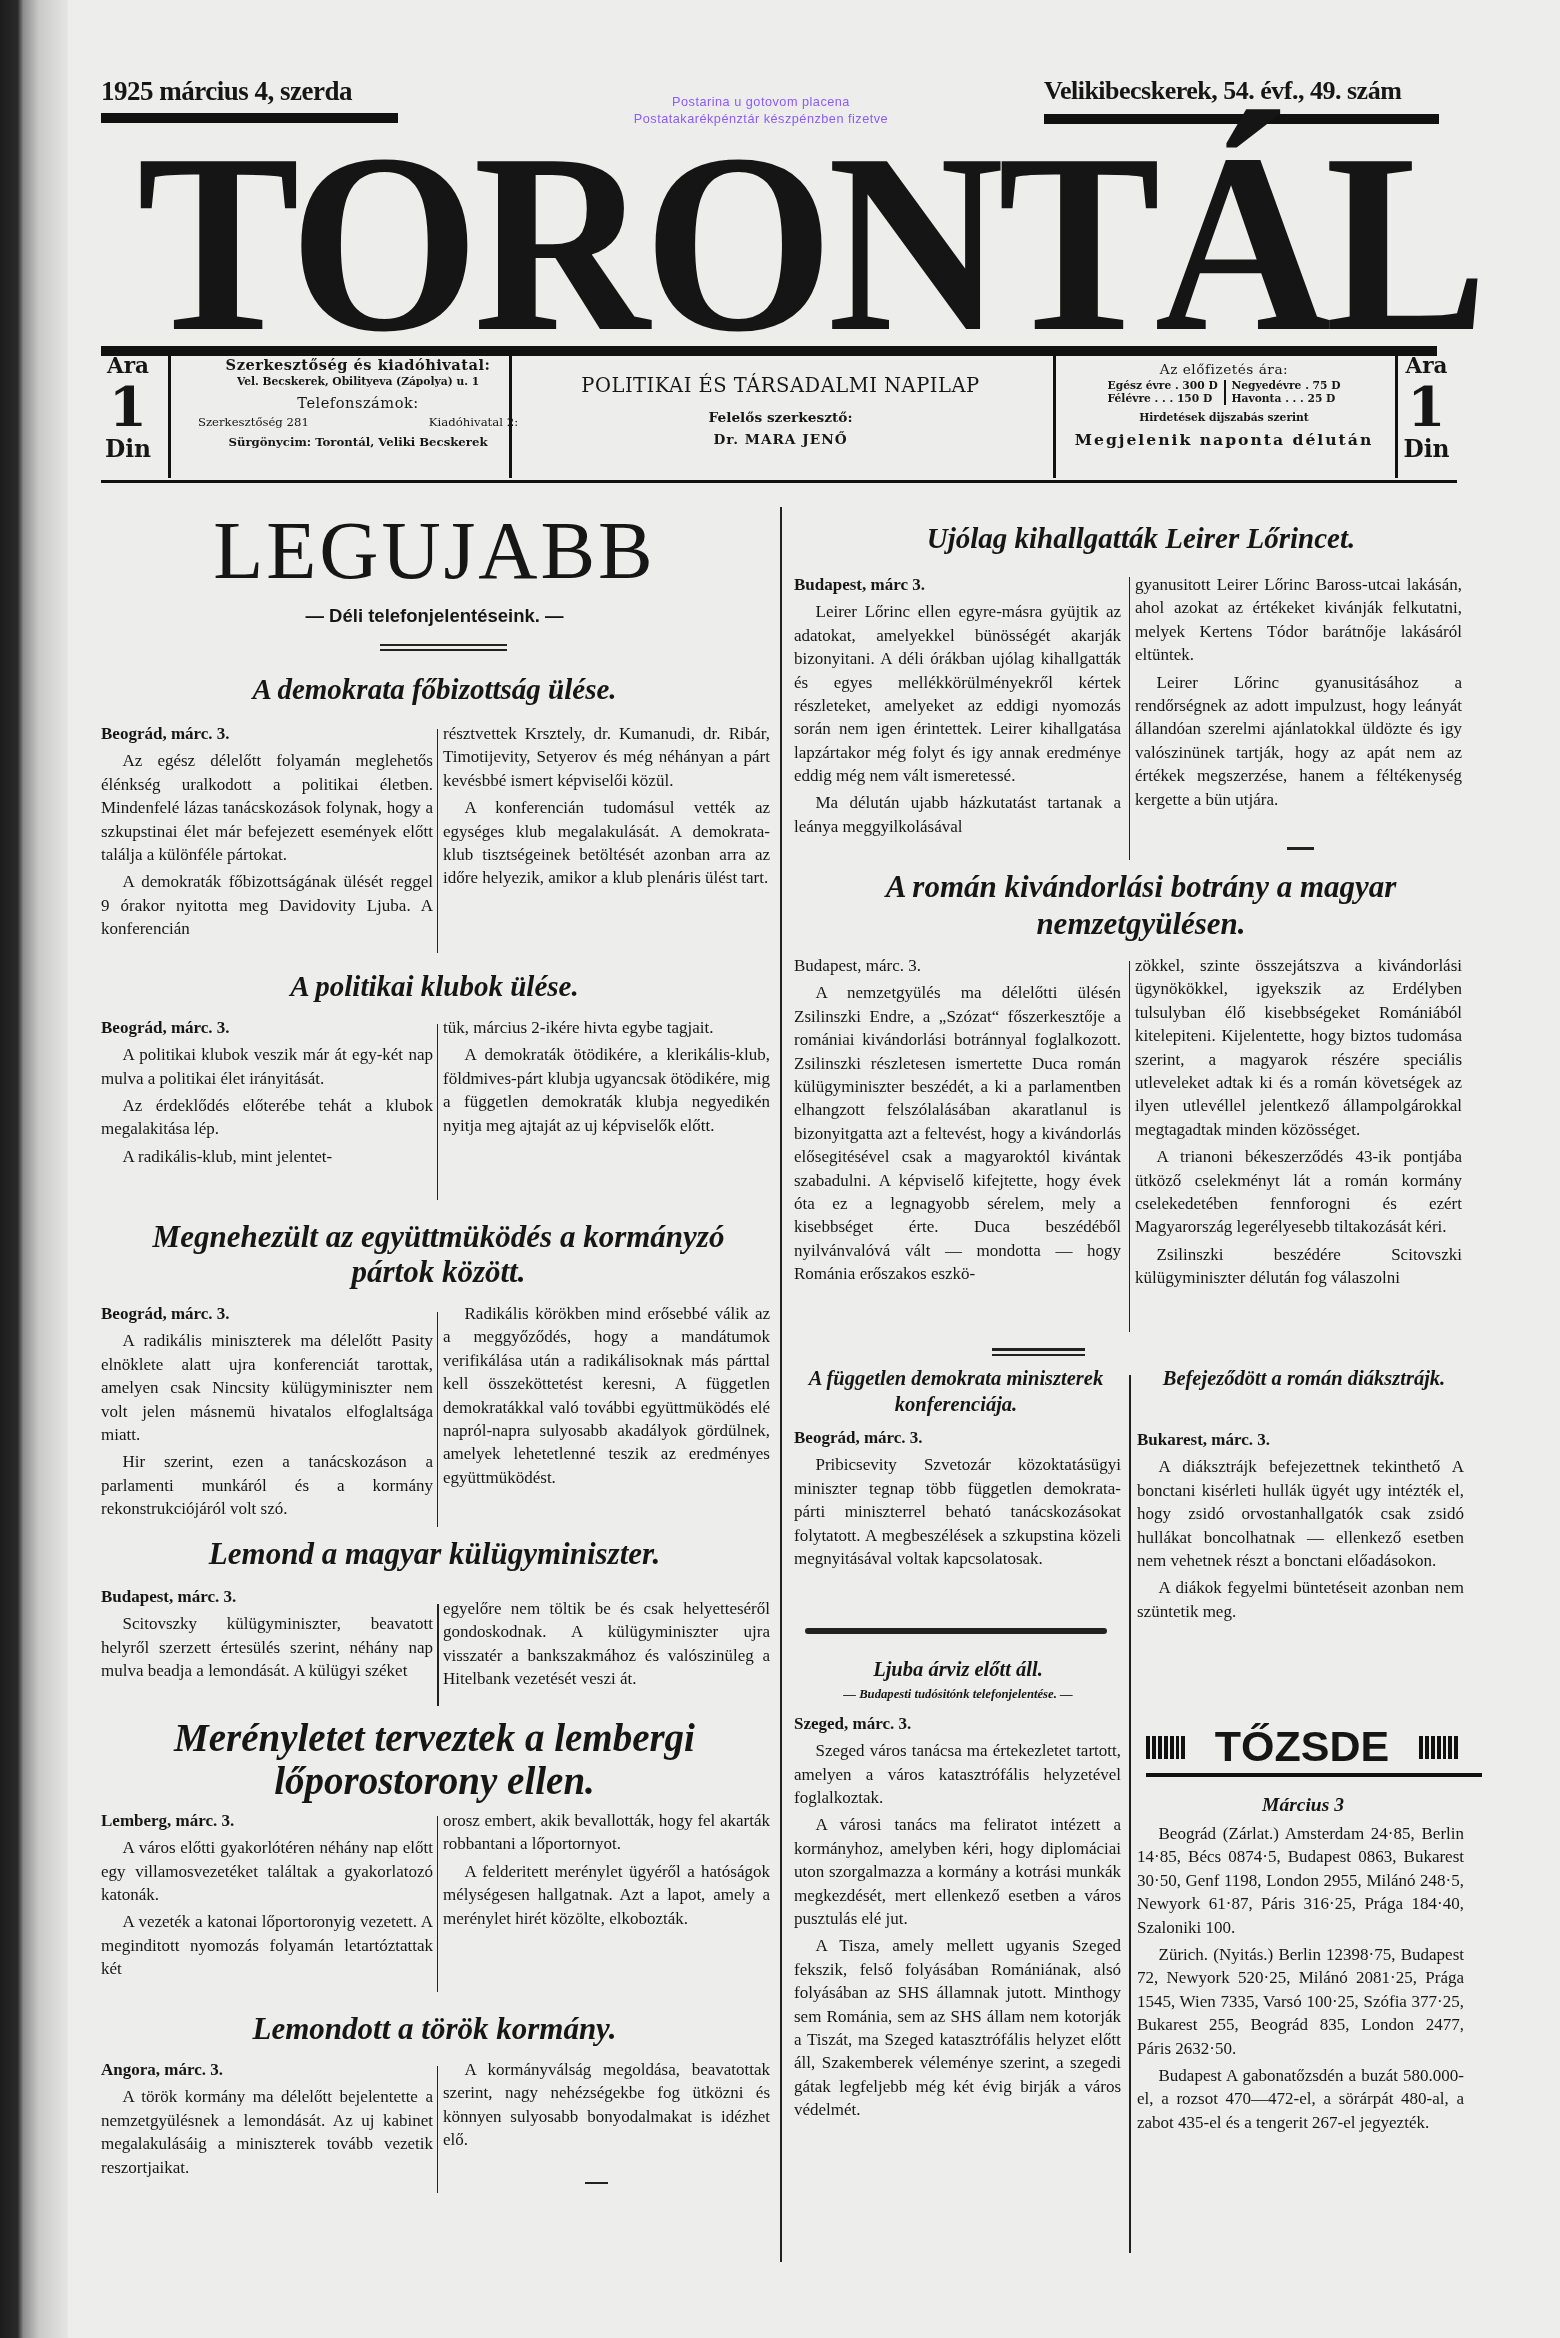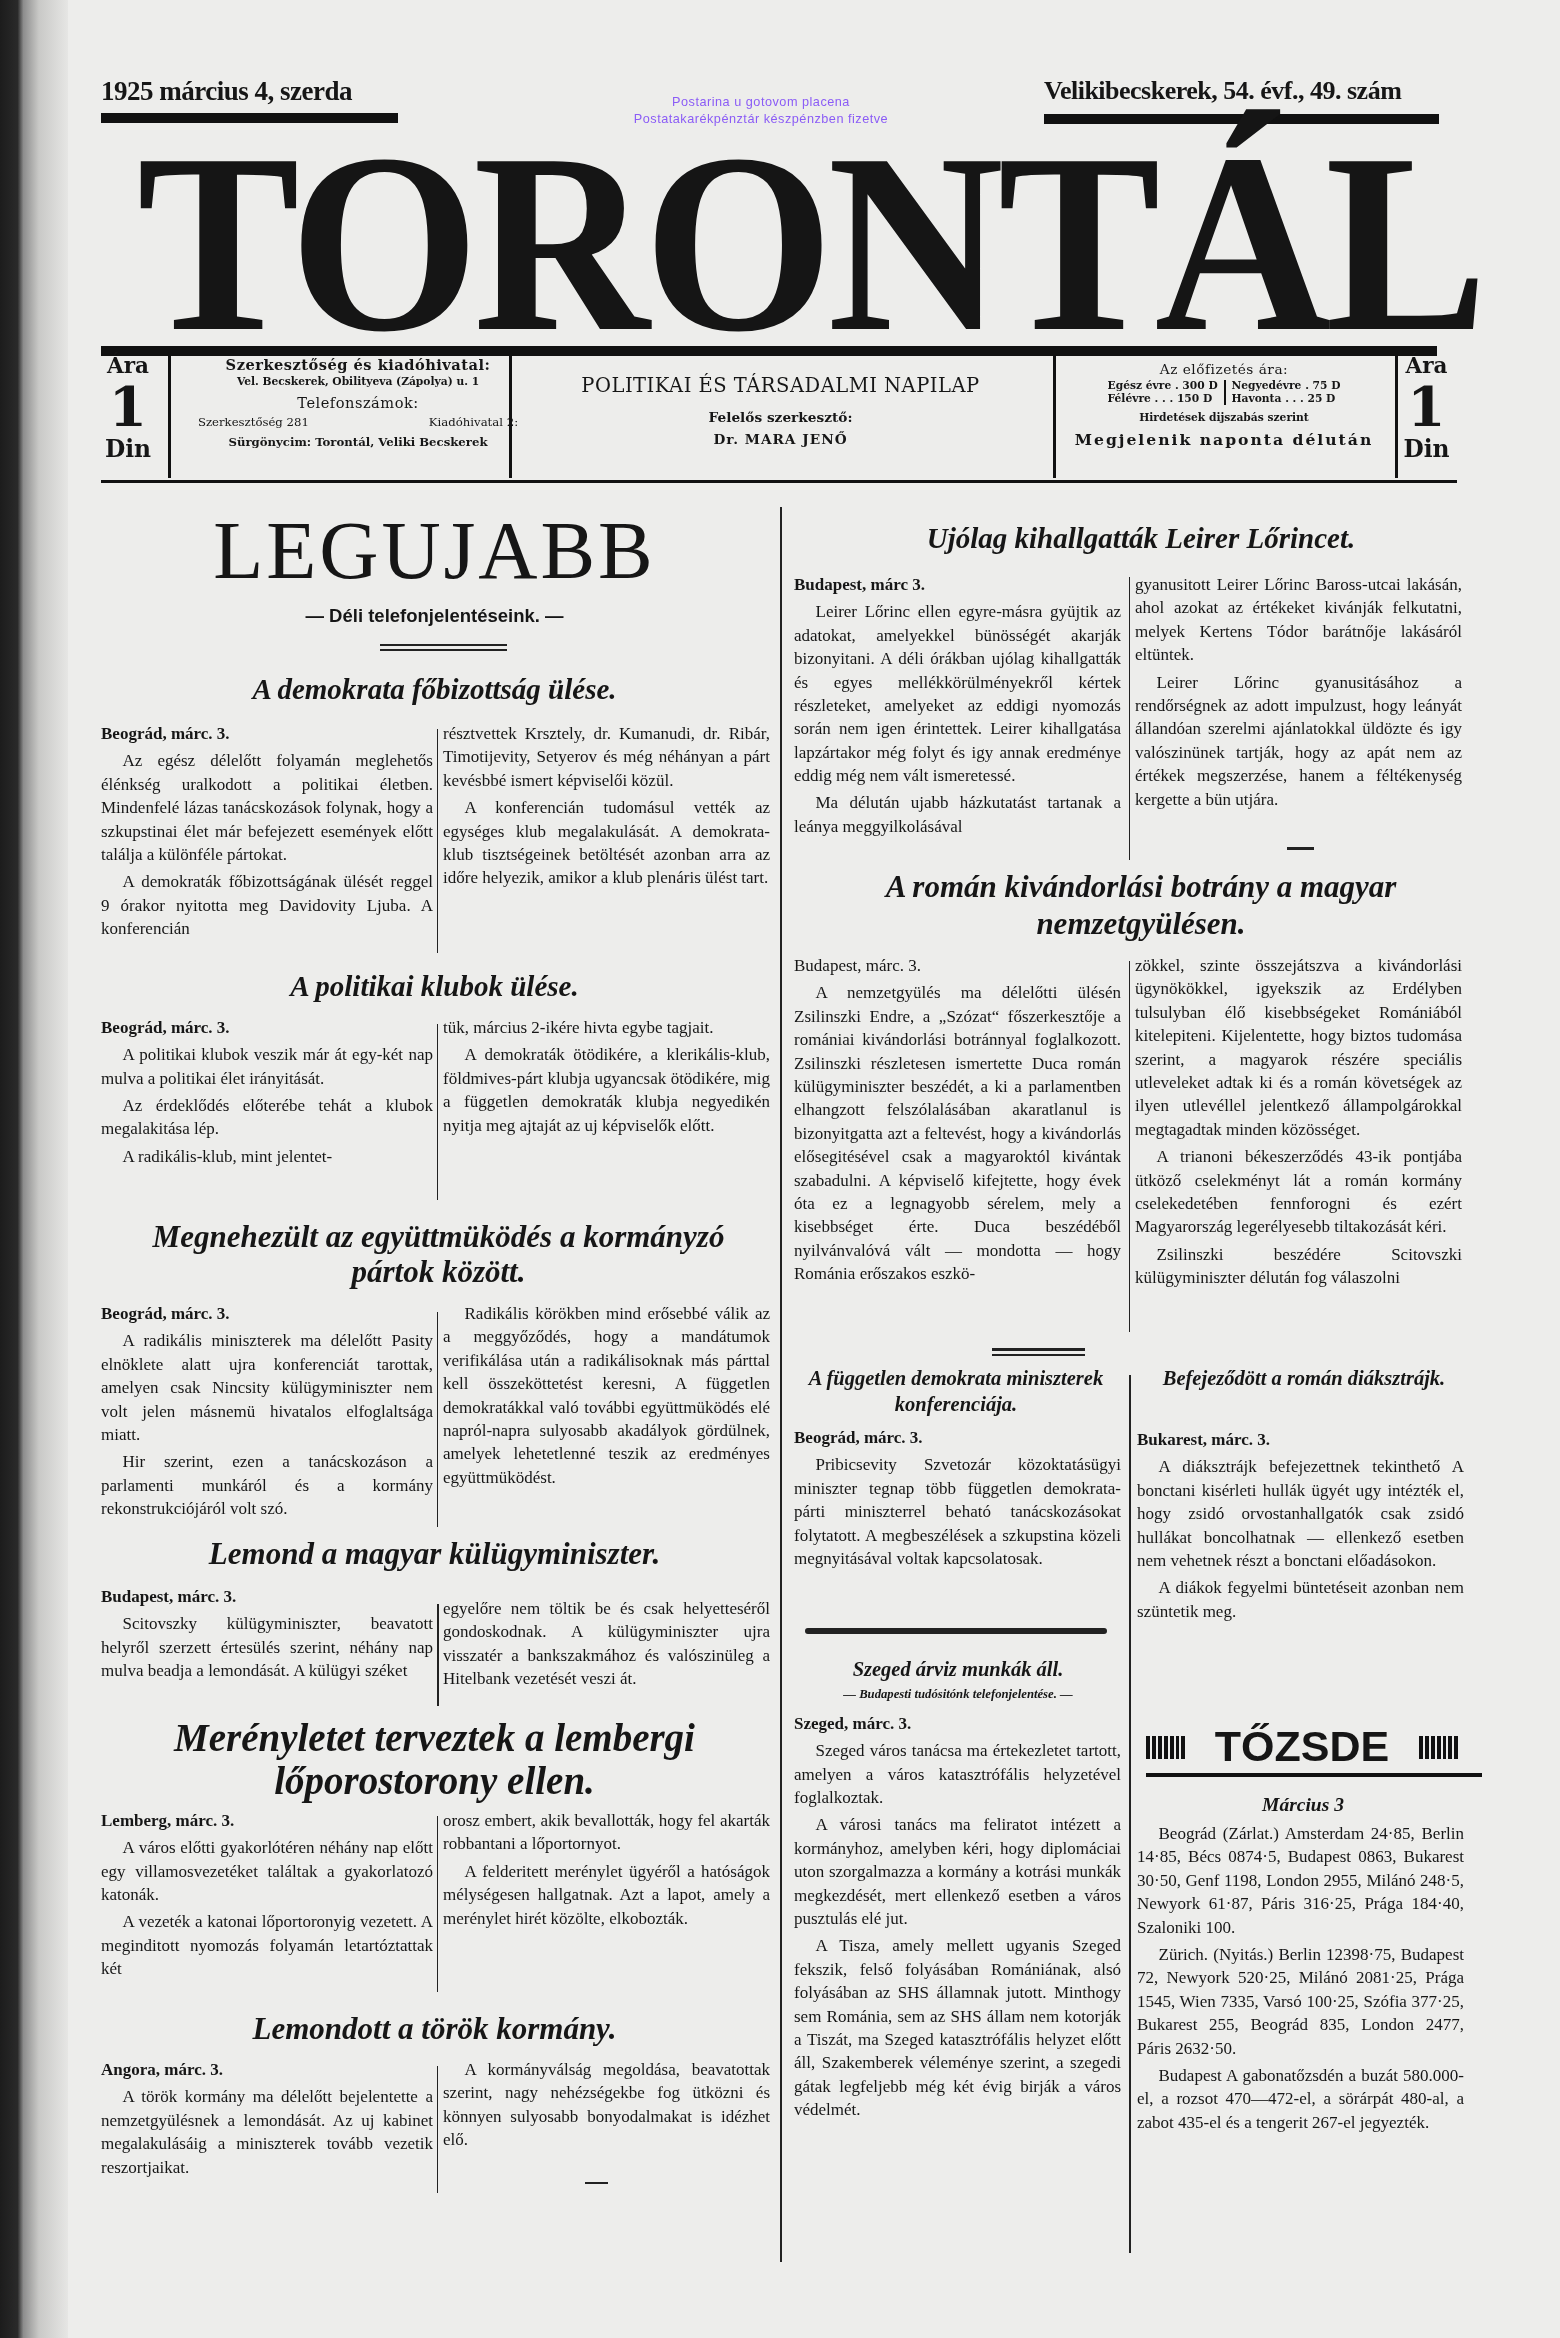--- a/index.html
+++ b/index.html
@@ -209,21 +209,21 @@
 
 <div class="colrule" style="left:1129px;top:1375px;height:878px;width:2px;"></div>
 
 <div class="hl" style="left:1136px;top:1365px;width:336px;font-size:20.5px;line-height:26px;">Befejeződött a román diáksztrájk.</div>
 <div class="col" style="left:1137px;top:1428px;width:327px;">
   <p class="dateline">Bukarest, márc. 3.</p>
   <p>A diáksztrájk befejezettnek tekinthető A bonctani kisérleti hullák ügyét ugy intézték el, hogy zsidó orvostanhallgatók csak zsidó hullákat boncolhatnak — ellenkező esetben nem vehetnek részt a bonctani előadásokon.</p>
   <p>A diákok fegyelmi büntetéseit azonban nem szüntetik meg.</p>
 </div>
 
-<div class="hl" style="left:790px;top:1658px;width:336px;font-size:20.5px;">Szeged árviz munkák áll.</div>
+<div class="hl" style="left:790px;top:1658px;width:336px;font-size:20.5px;">Ljuba árviz előtt áll.</div>
 <div class="hl" style="left:790px;top:1687px;width:336px;font-size:12.7px;">— Budapesti tudósitónk telefonjelentése. —</div>
 <div class="col" style="left:794px;top:1712px;width:327px;">
   <p class="dateline">Szeged, márc. 3.</p>
   <p>Szeged város tanácsa ma értekezletet tartott, amelyen a város katasztrófális helyzetével foglalkoztak.</p>
   <p>A városi tanács ma feliratot intézett a kormányhoz, amelyben kéri, hogy diplomáciai uton szorgalmazza a kormány a kotrási munkák megkezdését, mert ellenkező esetben a város pusztulás elé jut.</p>
   <p>A Tisza, amely mellett ugyanis Szeged fekszik, felső folyásában Romániának, alsó folyásában az SHS államnak jutott. Minthogy sem Románia, sem az SHS állam nem kotorják a Tiszát, ma Szeged katasztrófális helyzet előtt áll, Szakemberek véleménye szerint, a szegedi gátak legfeljebb még két évig birják a város védelmét.</p>
 </div>
 
 <div class="abs" style="left:1146px;top:1726px;width:332px;height:59px;">
   <div class="abs" style="left:0;top:9.8px;width:41px;height:23.4px;background:repeating-linear-gradient(90deg,#111 0 3.9px,#ededeb 3.9px 5.9px);"></div>

